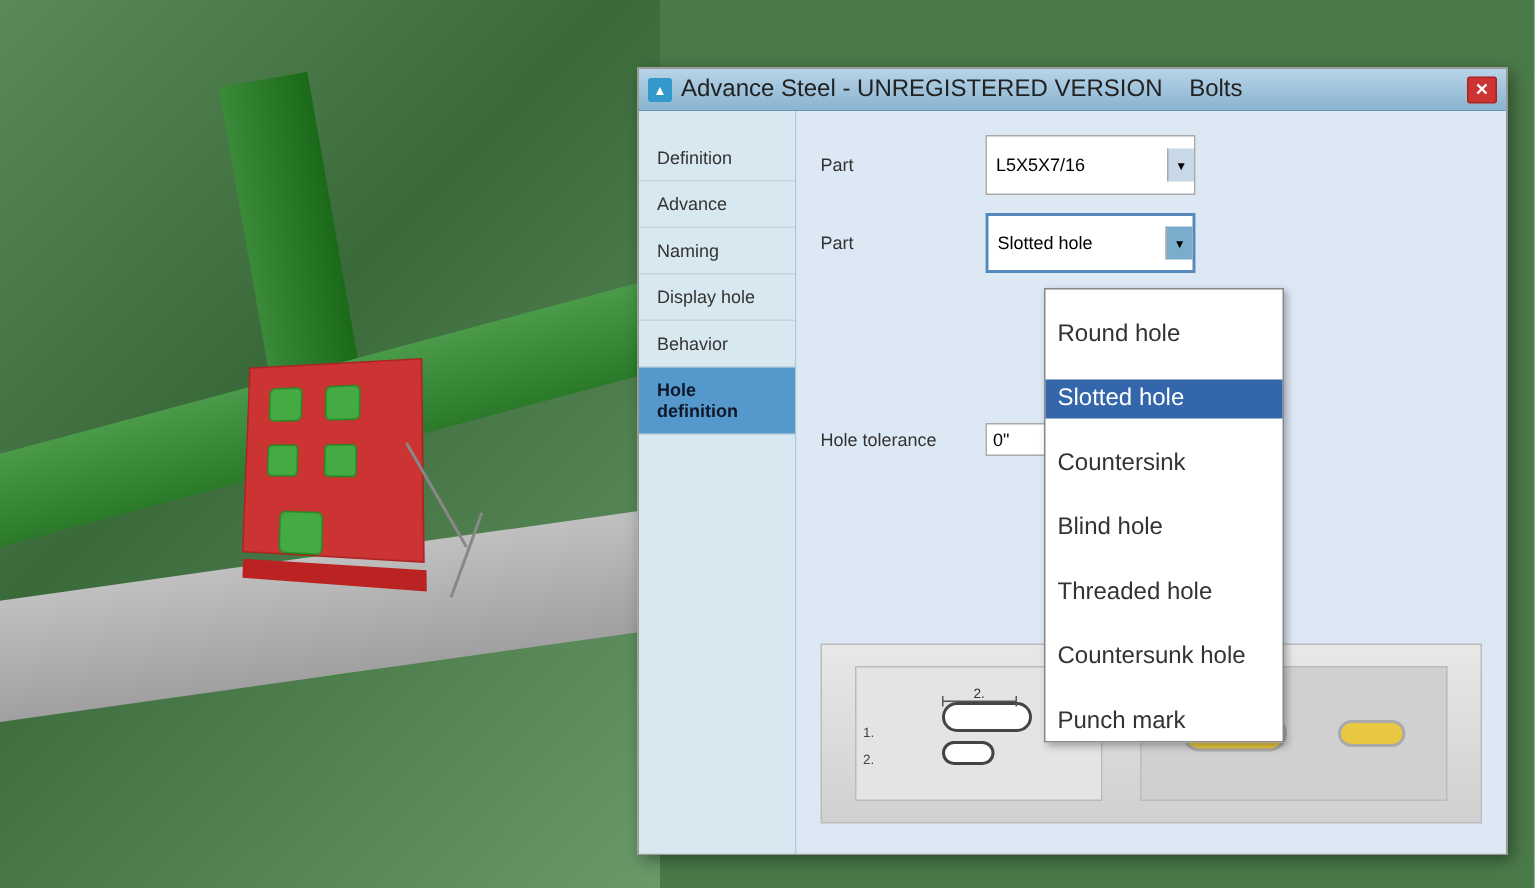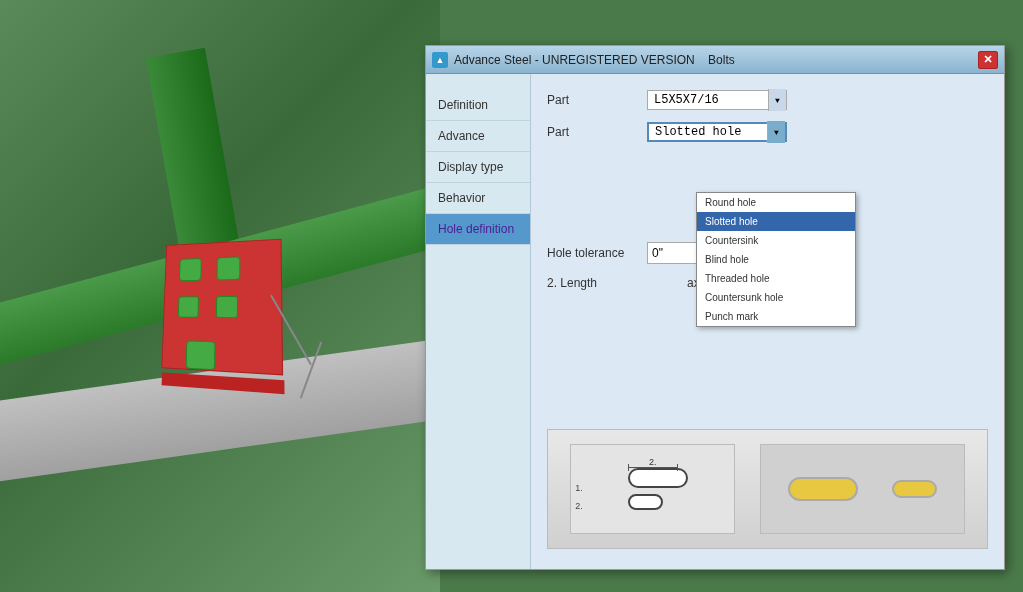--- a/index.html
+++ b/index.html
@@ -117,21 +117,21 @@
       border-radius: 2px;
       display: flex;
       align-items: center;
       justify-content: center;
       font-size: 9px;
       color: white;
       font-weight: bold;
     }
 
     .title-text {
-      font-size: 12px;
+      font-size: 16px;
       color: #222;
       font-weight: normal;
     }
 
     .close-btn {
       width: 20px;
       height: 18px;
       background: #cc3333;
       border: 1px solid #aa2222;
       border-radius: 2px;
@@ -161,36 +161,38 @@
     .nav-item {
       padding: 8px 12px;
       font-size: 12px;
       color: #333;
       cursor: pointer;
       border-bottom: 1px solid #c0d4e0;
     }
 
     .nav-item.active {
       background: #5599cc;
-      color: #4c1d95;
+      color: #0f172a;
+      font-weight: bold;
     }
 
     
     .main-content {
       flex: 1;
       background: #dce8f4;
       padding: 16px;
       position: relative;
     }
 
     
     .form-row {
       display: flex;
       align-items: center;
       margin-bottom: 12px;
+      gap: 10px;
     }
 
     .form-label {
       width: 100px;
       font-size: 12px;
       color: #333;
     }
 
     .select-arrow {
       width: 18px;
@@ -202,23 +204,22 @@
       justify-content: center;
       font-size: 8px;
       margin-left: auto;
       flex-shrink: 0;
     }
 
     .select-box-wrapper {
       display: flex;
       border: 1px solid #aaa;
       background: white;
-      height: 20px;
-      align-items: center;
-      font-family: Liberation Mono, monospace;
+      height: 40px;
+      align-items: center;
     }
 
     .select-text {
       padding: 0 6px;
       font-size: 12px;
       flex: 1;
     }
 
     
     .dropdown-overlay {
@@ -227,23 +228,24 @@
       left: 165px;
       width: 160px;
       background: white;
       border: 1px solid #888;
       box-shadow: 2px 2px 5px rgba(0,0,0,0.3);
       z-index: 100;
     }
 
     .dropdown-item {
       padding: 4px 8px;
-      font-size: 10px;
+      font-size: 16px;
       color: #333;
       cursor: pointer;
+      margin-top: 17px;
     }
 
     .dropdown-item.selected {
       background: #3366aa;
       color: white;
     }
 
     
     .text-input {
       height: 22px;
@@ -305,21 +307,22 @@
       </span>
     </div>
     <div class="close-btn">✕</div>
   </div>
 
   <div class="dialog-content">
 
     <div class="nav-sidebar">
       <div class="nav-item">Definition</div>
       <div class="nav-item">Advance</div>
-      <div class="nav-item">Display type</div>
+      <div class="nav-item">Naming</div>
+      <div class="nav-item">Display hole</div>
       <div class="nav-item">Behavior</div>
       <div class="nav-item active">Hole definition</div>
     </div>
 
     <div class="main-content">
 
       <div class="form-row">
         <div class="form-label">Part</div>
         <div class="select-box-wrapper" style="width:140px;">
           <span class="select-text">L5X5X7/16</span>
@@ -343,24 +346,20 @@
         <div class="dropdown-item">Threaded hole</div>
         <div class="dropdown-item">Countersunk hole</div>
         <div class="dropdown-item">Punch mark</div>
       </div>
 
       <div class="form-row" style="margin-top: 100px;">
         <div class="form-label">Hole tolerance</div>
         <input class="text-input" type="text" value="0&quot;" style="width: 60px;">
       </div>
 
-      <div class="form-row">
-        <div class="form-label">2. Length</div>
-        <span style="font-size:12px;color:#333;margin-left:40px;">axis</span>
-      </div>
 
       <div class="preview-area">
 
         <div style="width:165px;height:90px;background:#e4e4e4;border:1px solid #bbb;position:relative;display:flex;align-items:center;justify-content:center;flex-direction:column;">
 
           <div style="position:absolute;top:12px;left:30px;right:30px;display:flex;flex-direction:column;align-items:center;">
             <div style="font-size:9px;color:#333;">2.</div>
             <div style="width:50px;height:1px;background:#555;position:relative;">
               <div style="position:absolute;left:0;top:-3px;width:1px;height:7px;background:#555;"></div>
               <div style="position:absolute;right:0;top:-3px;width:1px;height:7px;background:#555;"></div>

